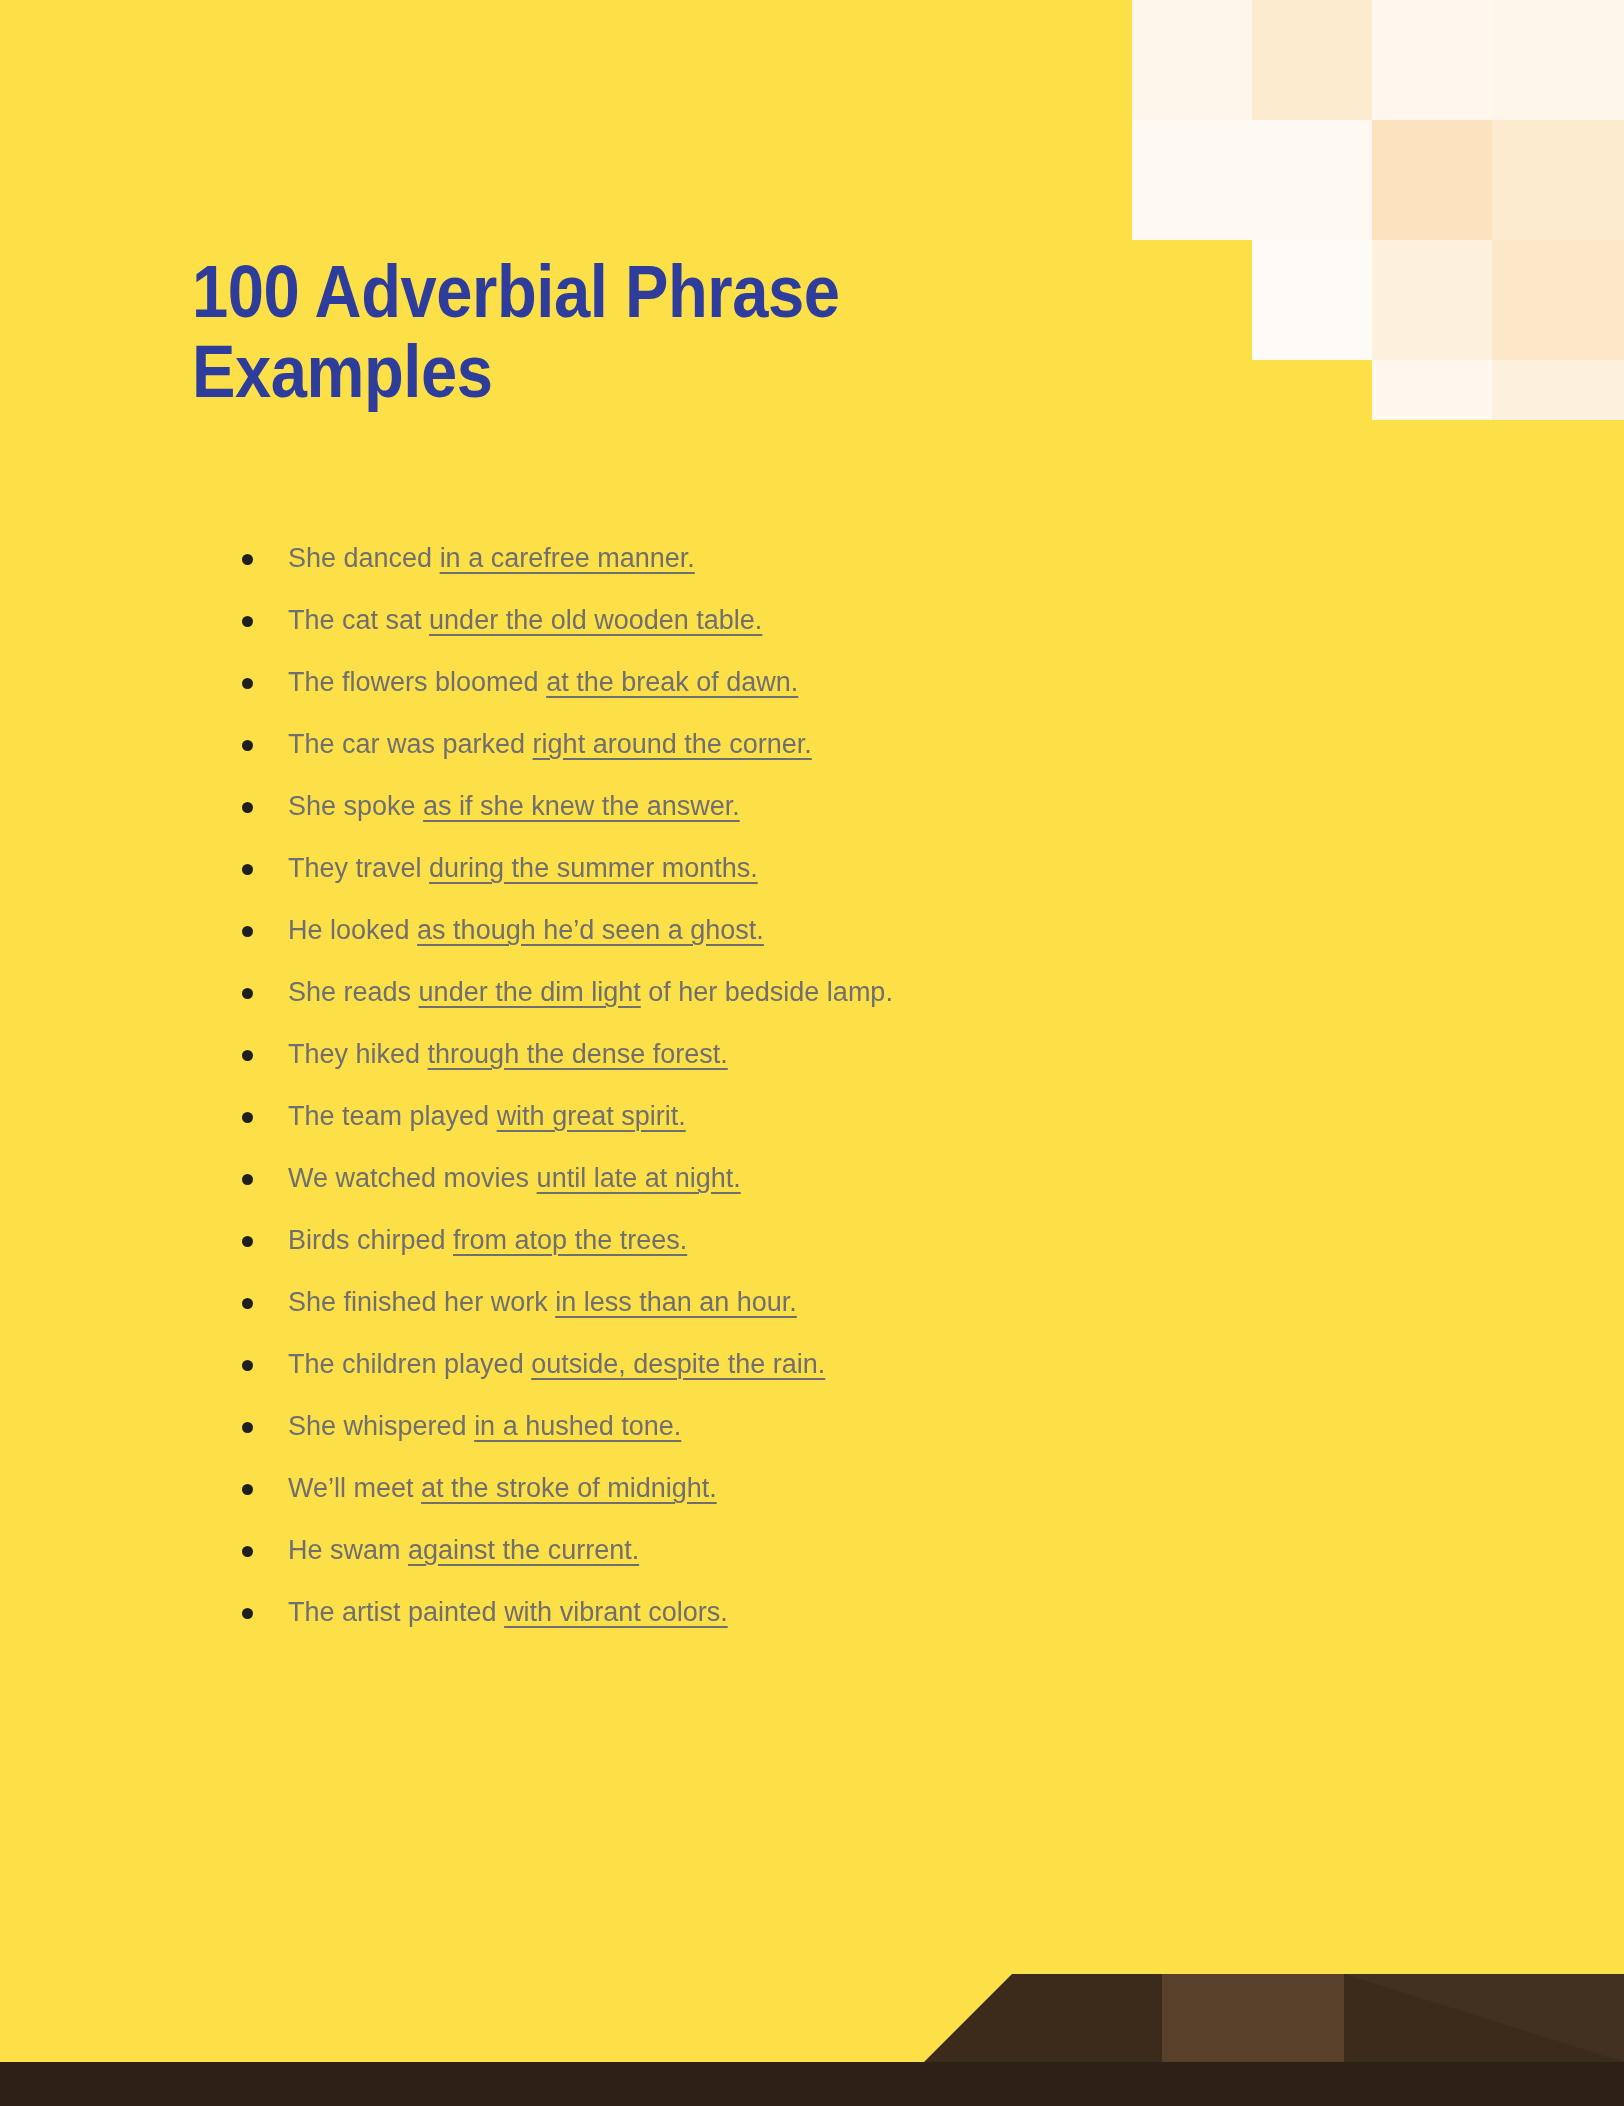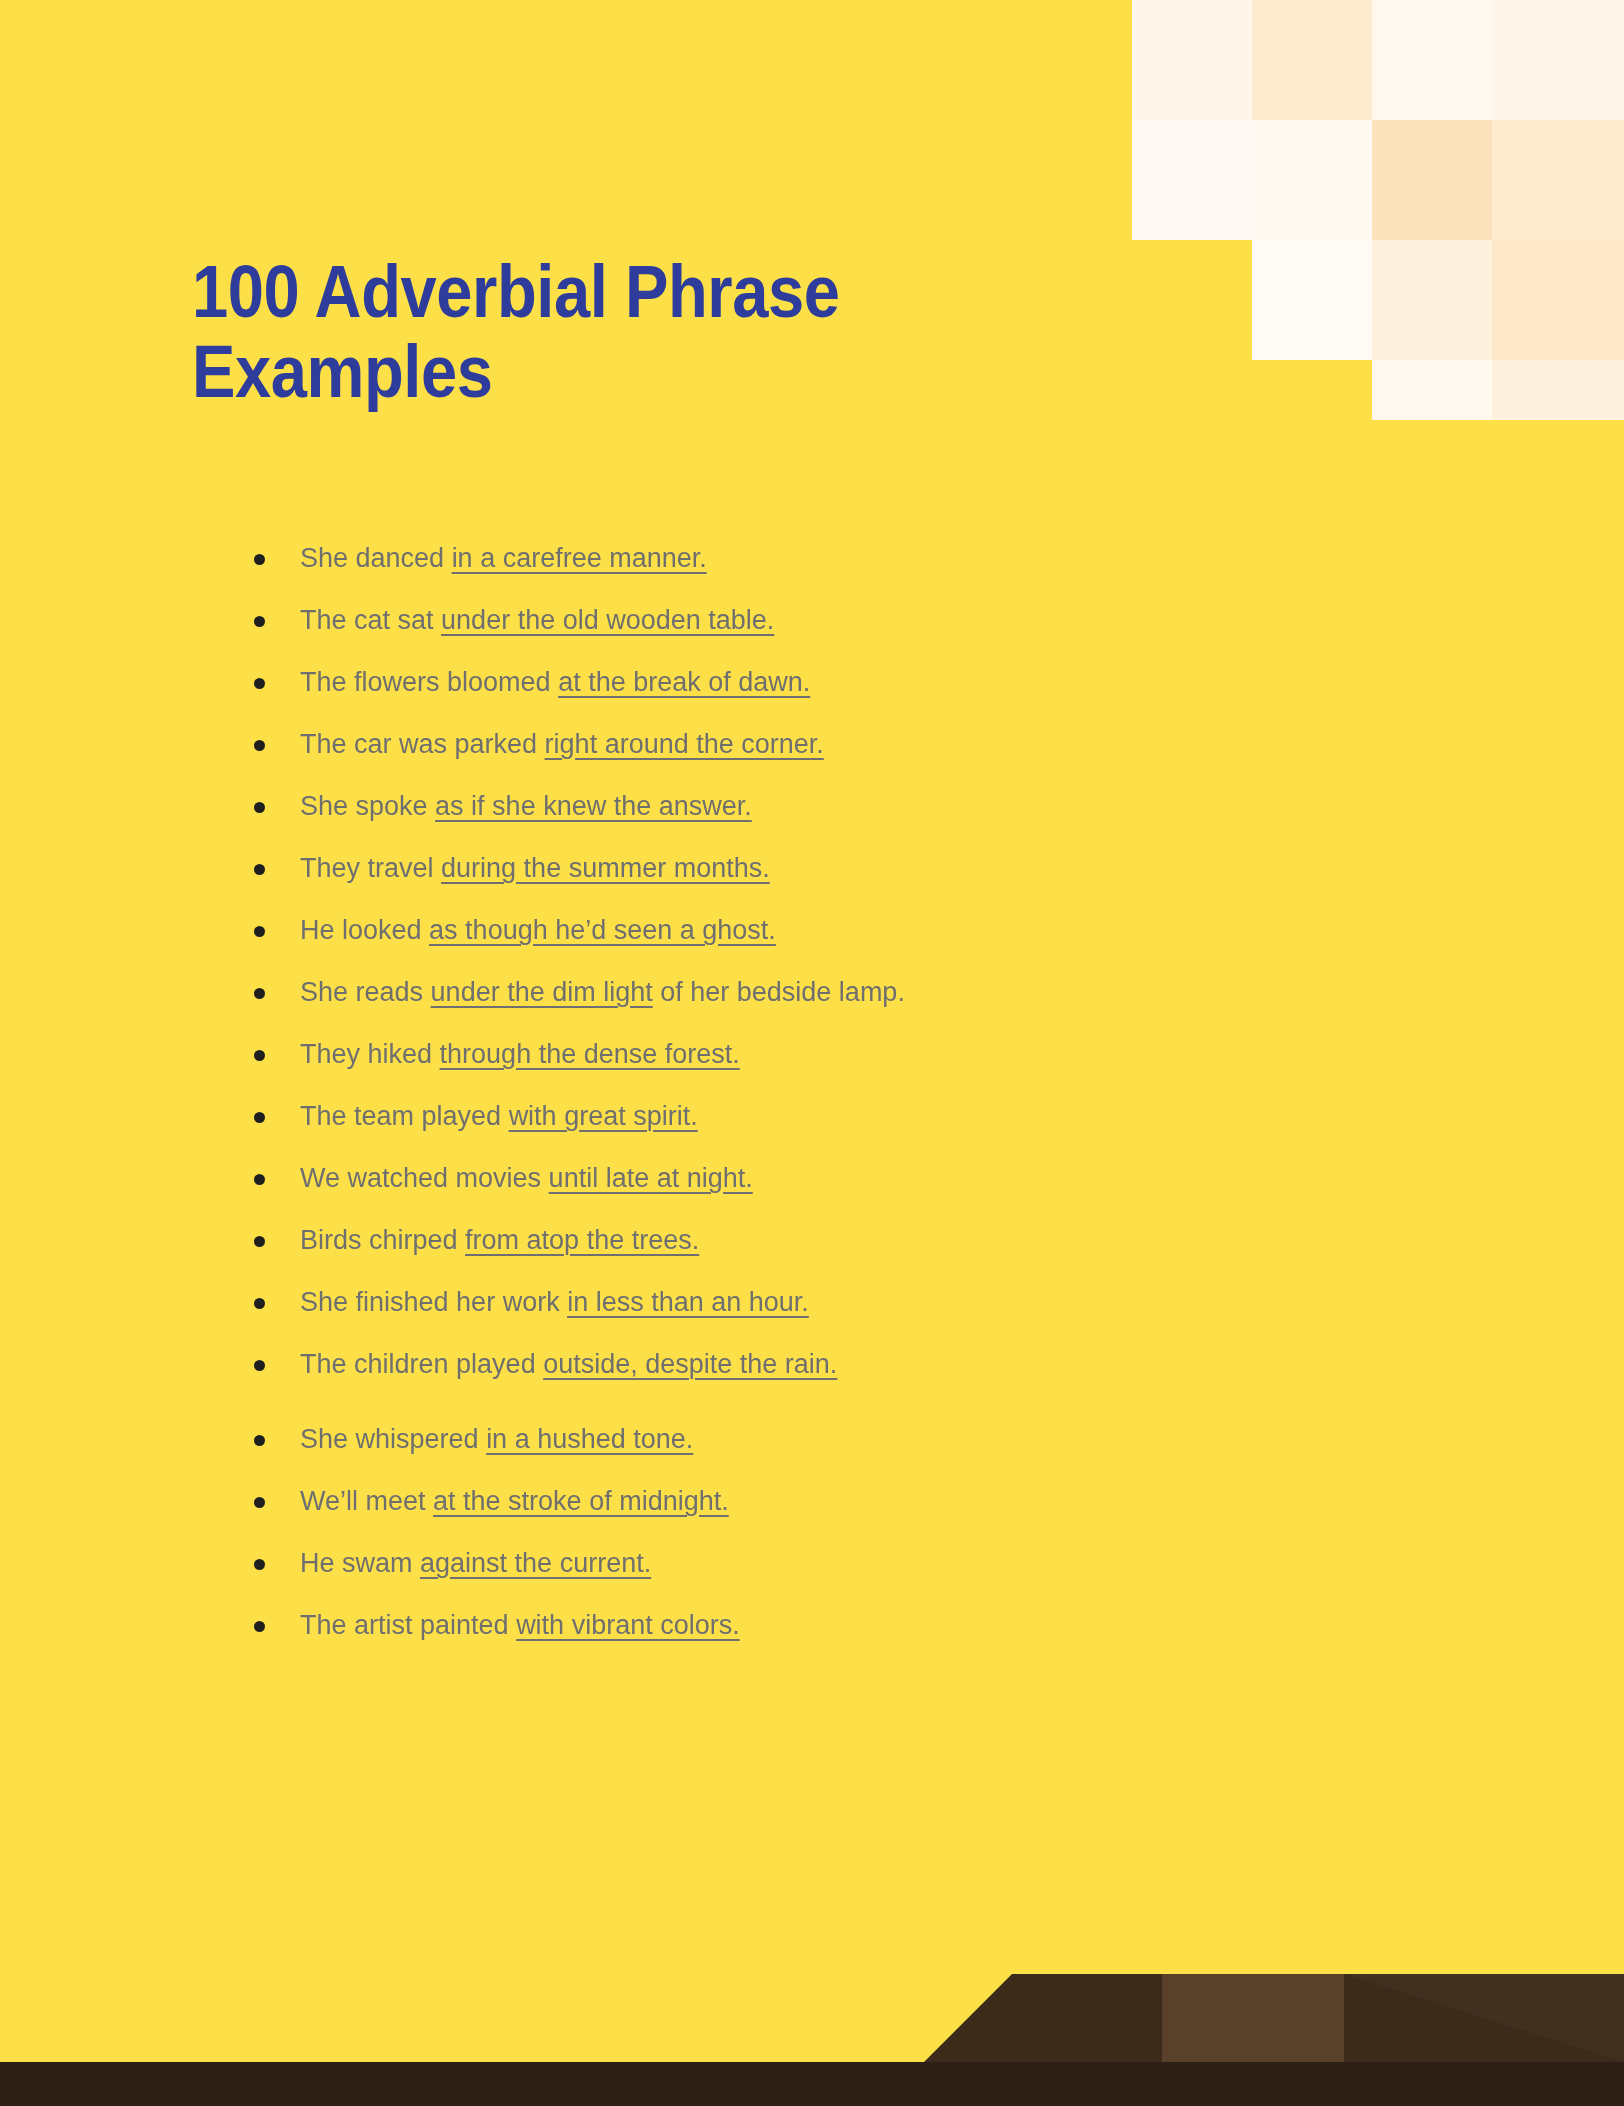--- a/index.html
+++ b/index.html
@@ -68,21 +68,21 @@
     line-height: 1.08;
     letter-spacing: -0.5px;
     color: #2E3D9B;
     transform: scaleX(0.88);
     transform-origin: left top;
     margin: 0;
   }
 
   ul.examples {
     position: absolute;
-    left: 248px;
+    left: 236px;
     top: 545px;
     width: 1180px;
     margin: 0;
     padding: 0;
     list-style: none;
   }
   ul.examples li {
     position: relative;
     min-height: 62px;
     padding-left: 52px;
@@ -153,20 +153,20 @@
         <li style="color: rgb(111, 111, 111);"><span class="bullet"></span><span>She spoke </span><span class="phrase">as if she knew the answer.</span></li>
         <li style="color: rgb(111, 111, 111);"><span class="bullet"></span><span>They travel </span><span class="phrase">during the summer months.</span></li>
         <li style="color: rgb(111, 111, 111);"><span class="bullet"></span><span>He looked </span><span class="phrase">as though he’d seen a ghost.</span></li>
         <li style="color: rgb(111, 111, 111);"><span class="bullet"></span><span>She reads </span><span class="phrase">under the dim light</span><span> of her bedside lamp.</span></li>
         <li style="color: rgb(111, 111, 111);"><span class="bullet"></span><span>They hiked </span><span class="phrase">through the dense forest.</span></li>
         <li style="color: rgb(111, 111, 111);"><span class="bullet"></span><span>The team played </span><span class="phrase">with great spirit.</span></li>
         <li style="color: rgb(111, 111, 111);"><span class="bullet"></span><span>We watched movies </span><span class="phrase">until late at night.</span></li>
         <li style="color: rgb(111, 111, 111);"><span class="bullet"></span><span>Birds chirped </span><span class="phrase">from atop the trees.</span></li>
         <li style="color: rgb(111, 111, 111);"><span class="bullet"></span><span>She finished her work </span><span class="phrase">in less than an hour.</span></li>
         <li style="color: rgb(111, 111, 111);"><span class="bullet"></span><span>The children played </span><span class="phrase">outside, despite the rain.</span></li>
-        <li style="color: rgb(111, 111, 111); margin-top: 13px;"><span class="bullet"></span><span>She whispered </span><span class="phrase">in a hushed tone.</span></li>
+        <li style="color: rgb(111, 111, 111);"><span class="bullet"></span><span>She whispered </span><span class="phrase">in a hushed tone.</span></li>
         <li style="color: rgb(111, 111, 111);"><span class="bullet"></span><span>We’ll meet </span><span class="phrase">at the stroke of midnight.</span></li>
         <li style="color: rgb(111, 111, 111);"><span class="bullet"></span><span>He swam </span><span class="phrase">against the current.</span></li>
         <li style="color: rgb(111, 111, 111);"><span class="bullet"></span><span>The artist painted </span><span class="phrase">with vibrant colors.</span></li>
       </ul>
 
   </div>
 </div>
 
 </body></html>

